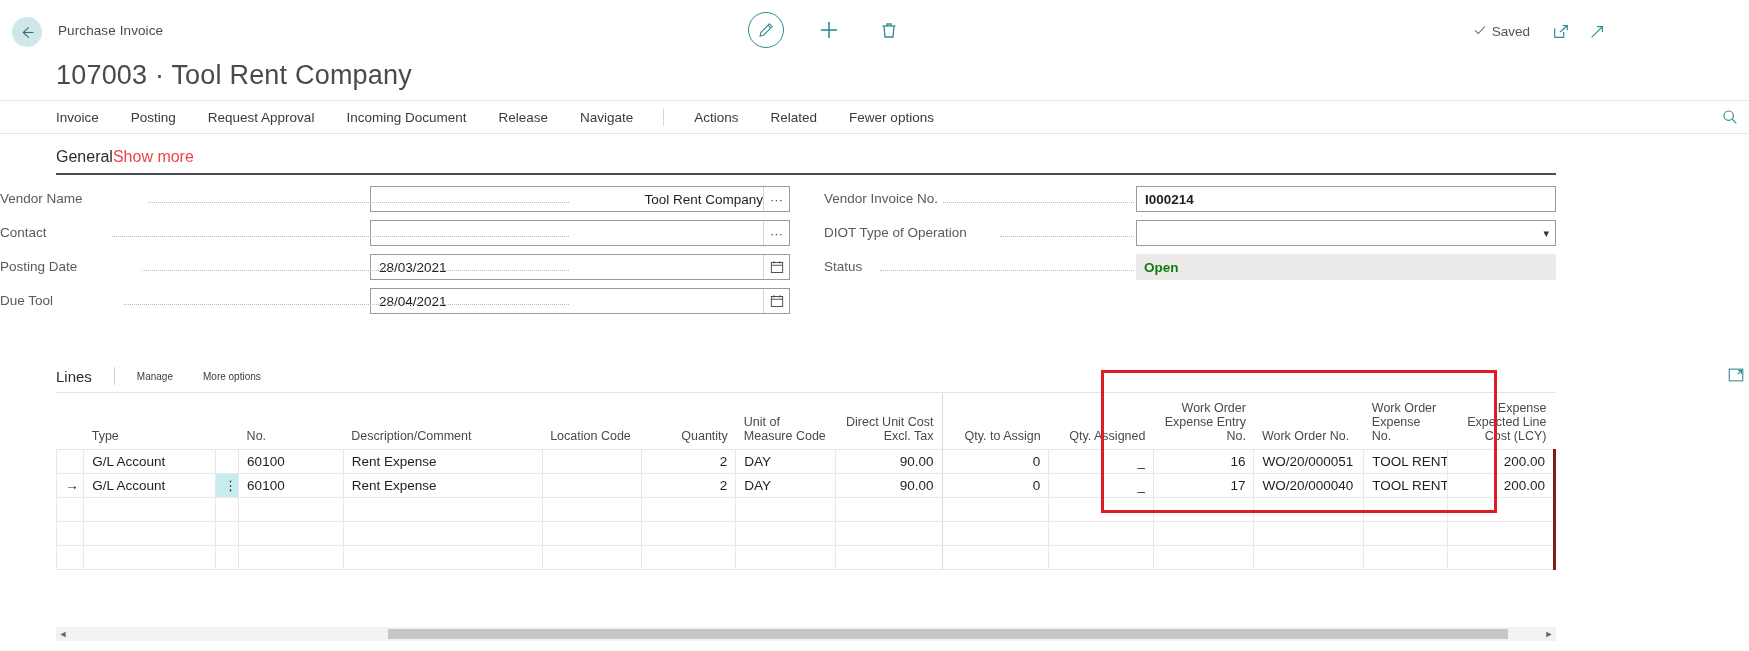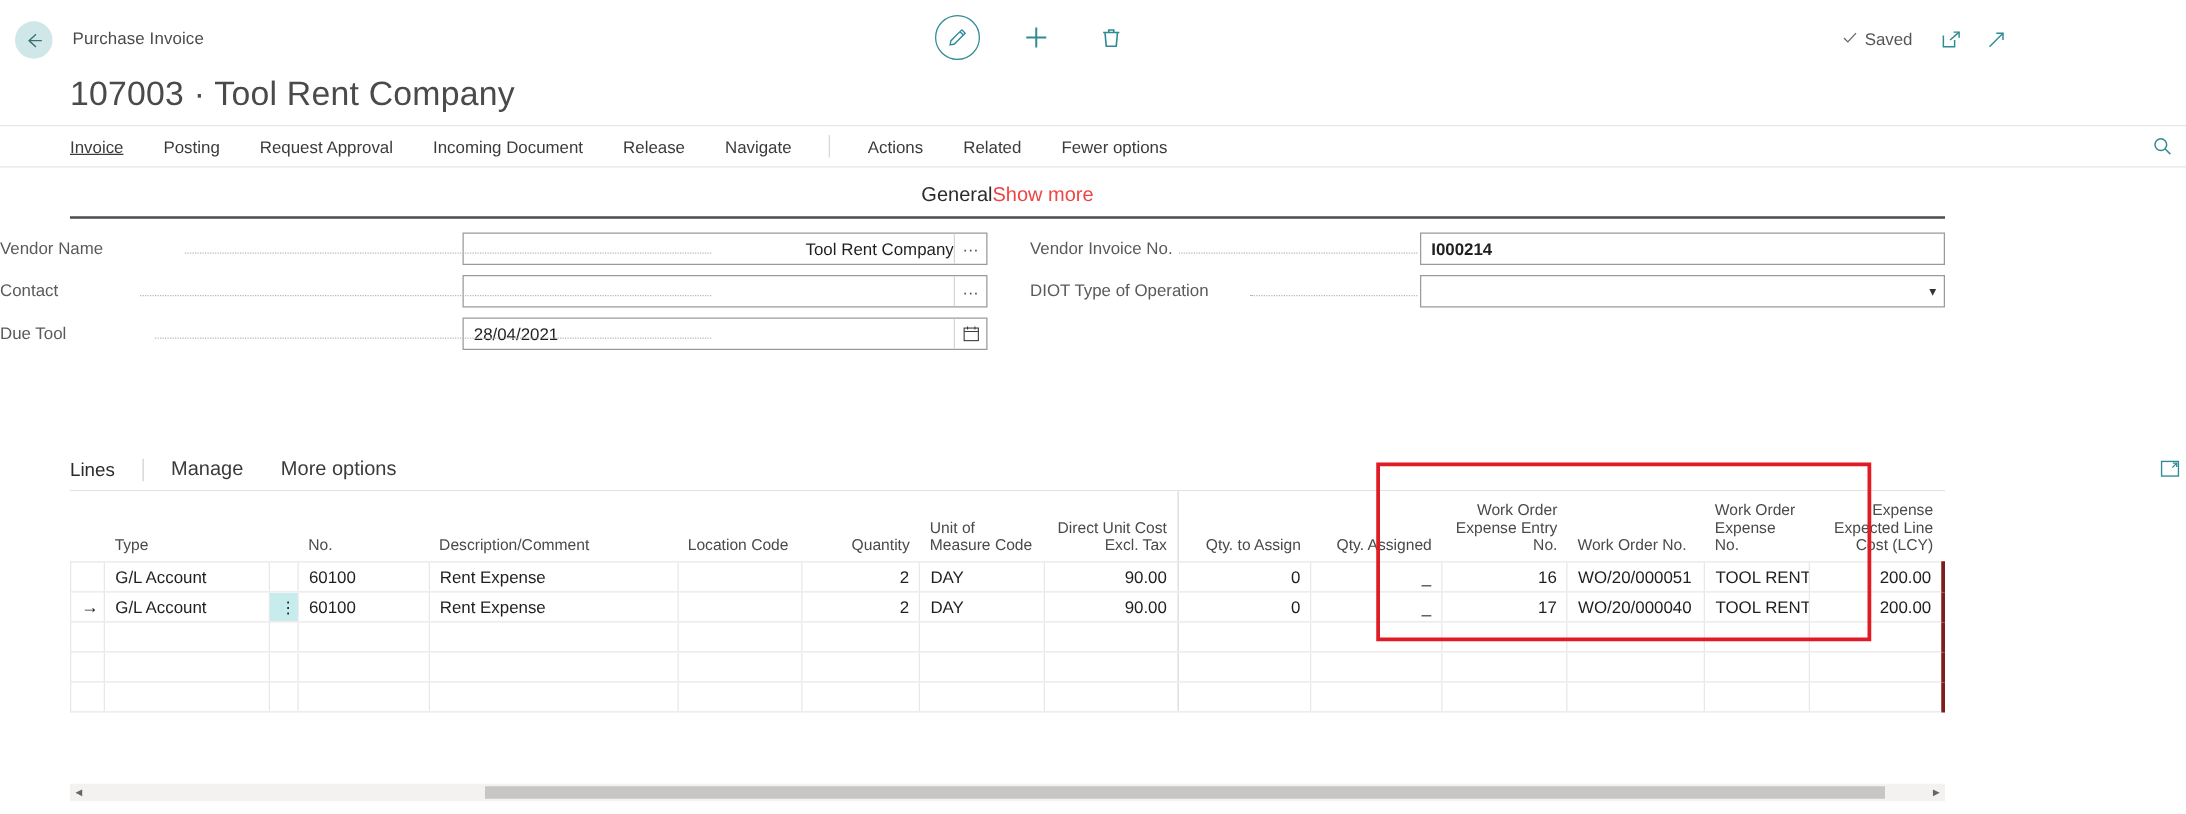--- a/index.html
+++ b/index.html
@@ -45,28 +45,28 @@
   .tr-icon.a { right:176px; }
   .tr-icon.b { right:140px; }
 
   
   .menubar {
     position:absolute; left:0; top:100px; width:1749px; height:34px;
     border-top:1px solid #e6e6e6; border-bottom:1px solid #e6e6e6;
     display:flex; align-items:center; padding-left:56px; gap:0px;
   }
   .menu-item { font-size:13.5px; color:#3b3b3b; padding:0 16px; cursor:pointer; white-space:nowrap; }
-  .menu-item:first-child { padding-left:0;text-decoration:underline; }
+  .menu-item:first-child { padding-left:0; }
   .menu-sep { width:1px; height:18px; background:#d8d8d8; margin:0 14px; }
   .menubar-search { position:absolute; right:8px; top:7px; width:20px; height:20px; cursor:pointer; }
 
   
   .section-head {
     position:absolute; left:56px; top:148px; width:1500px;
-    display:flex; align-items:flex-end; justify-content:center;
+    display:flex; align-items:flex-end; justify-content:flex-start;
   }
   .section-title { font-size:16px; color:#2b2b2b; font-weight:400; }
   .show-more { font-size:16px; color:#ef4444; cursor:pointer; }
   .section-rule { position:absolute; left:56px; top:173px; width:1500px; height:2px; background:#4a4d52; }
 
   .fields { position:absolute; left:0; top:186px; width:1749px; }
   .field-row { position:relative; height:34px; margin-bottom:0px; }
   .flabel {
     position:absolute; left:0; top:5px; font-size:13.5px; color:#5a5a5a; background:#fff;
     padding-right:5px; z-index:2; white-space:nowrap;
@@ -96,21 +96,21 @@
     cursor:pointer;
   }
 
   
   .lines-head {
     position:absolute; left:56px; top:362px; width:1500px; height:28px;
     display:flex; align-items:center; border-bottom:0px;
   }
   .lines-title { font-size:15px; color:#2b2b2b; margin-right:22px; }
   .lines-sep { width:1px; height:18px; background:#d0d0d0; margin-right:22px; }
-  .lines-link { font-size:16px; color:#3b3b3b; margin-right:30px; cursor:pointer; }
+  .lines-link { font-size:10px; color:#3b3b3b; margin-right:30px; cursor:pointer; }
   .lines-expand { position:absolute; right:2px; top:366px; width:20px; height:20px; cursor:pointer; }
   .lines-rule { position:absolute; left:56px; top:392px; width:1500px; height:1px; background:#e3e3e3; }
 
   
   .grid { position:absolute; left:56px; top:393px; width:1500px; }
   table.g { border-collapse:collapse; table-layout:fixed; width:1500px; font-size:13.5px; }
   table.g th {
     font-weight:400; color:#4a4a4a; font-size:12.5px; vertical-align:bottom;
     padding:4px 8px 6px 8px; border:0; background:#fff; line-height:14px;
   }
@@ -256,20 +256,40 @@
         <span class="val"></span>
         <span class="assist">···</span>
       </div>
       <div class="flabel" style="left:824px;">DIOT Type of Operation</div>
       <div class="fdots" style="left:1000px; right:615px;"></div>
       <div class="selectbox" style="left:1136px; width:420px;">
         <span>▾</span>
       </div>
     </div>
 
+    <div class="field-row">
+      <div class="flabel">Posting Date</div>
+      <div class="fdots" style="left:142px; right:1180px;"></div>
+      <div class="finput" style="left:370px; width:420px;">
+        <span class="val">28/03/2021</span>
+        <span class="assist">
+          <svg width="14" height="14" viewBox="0 0 16 16" aria-hidden="true">
+            <rect x="1.5" y="2.8" width="13" height="11.5" fill="none" stroke="#3b3b3b" stroke-width="1"></rect>
+            <line x1="1.5" y1="6" x2="14.5" y2="6" stroke="#3b3b3b" stroke-width="1"></line>
+            <line x1="4.6" y1="1.4" x2="4.6" y2="4" stroke="#3b3b3b" stroke-width="1"></line>
+            <line x1="11.4" y1="1.4" x2="11.4" y2="4" stroke="#3b3b3b" stroke-width="1"></line>
+          </svg>
+        </span>
+      </div>
+      <div class="flabel" style="left:824px;">Status</div>
+      <div class="fdots" style="left:880px; right:615px;"></div>
+      <div class="statusbox" style="left:1136px; width:420px;">
+        <span>Open</span>
+      </div>
+    </div>
 
     <div class="field-row">
       <div class="flabel">Due Tool</div>
       <div class="fdots" style="left:124px; right:1180px;"></div>
       <div class="finput" style="left:370px; width:420px;">
         <span class="val">28/04/2021</span>
         <span class="assist">
           <svg width="14" height="14" viewBox="0 0 16 16" aria-hidden="true">
             <rect x="1.5" y="2.8" width="13" height="11.5" fill="none" stroke="#3b3b3b" stroke-width="1"></rect>
             <line x1="1.5" y1="6" x2="14.5" y2="6" stroke="#3b3b3b" stroke-width="1"></line>

